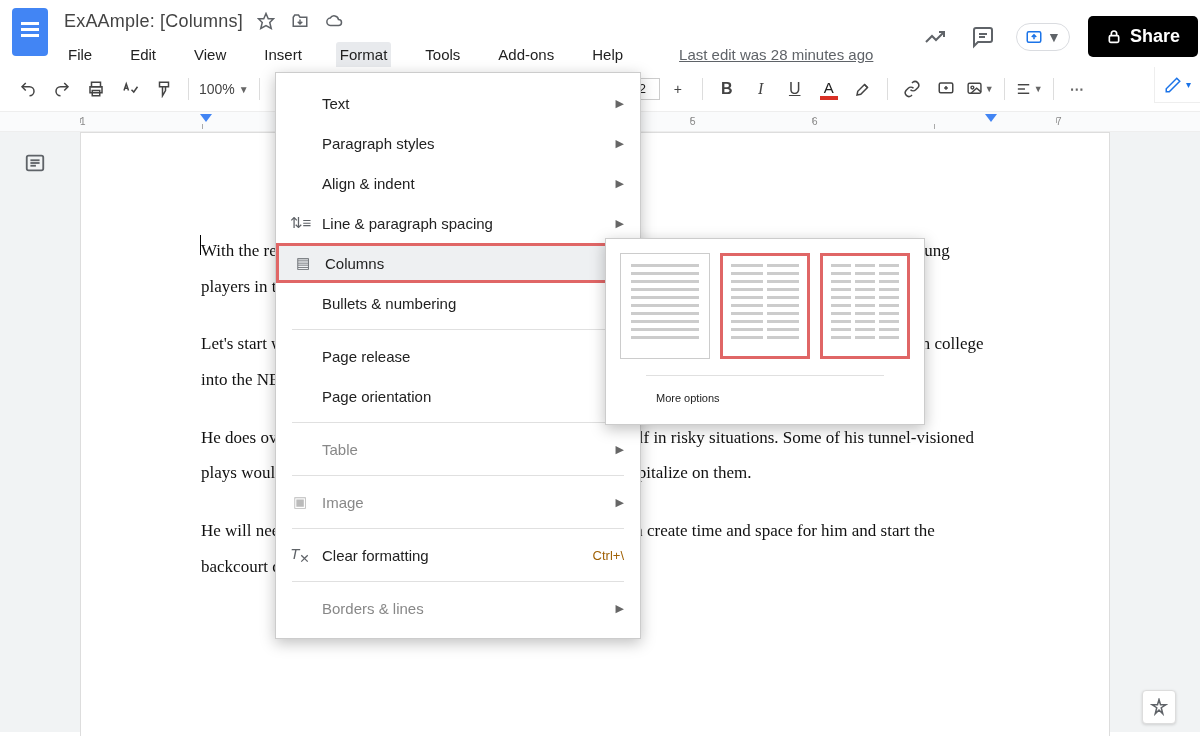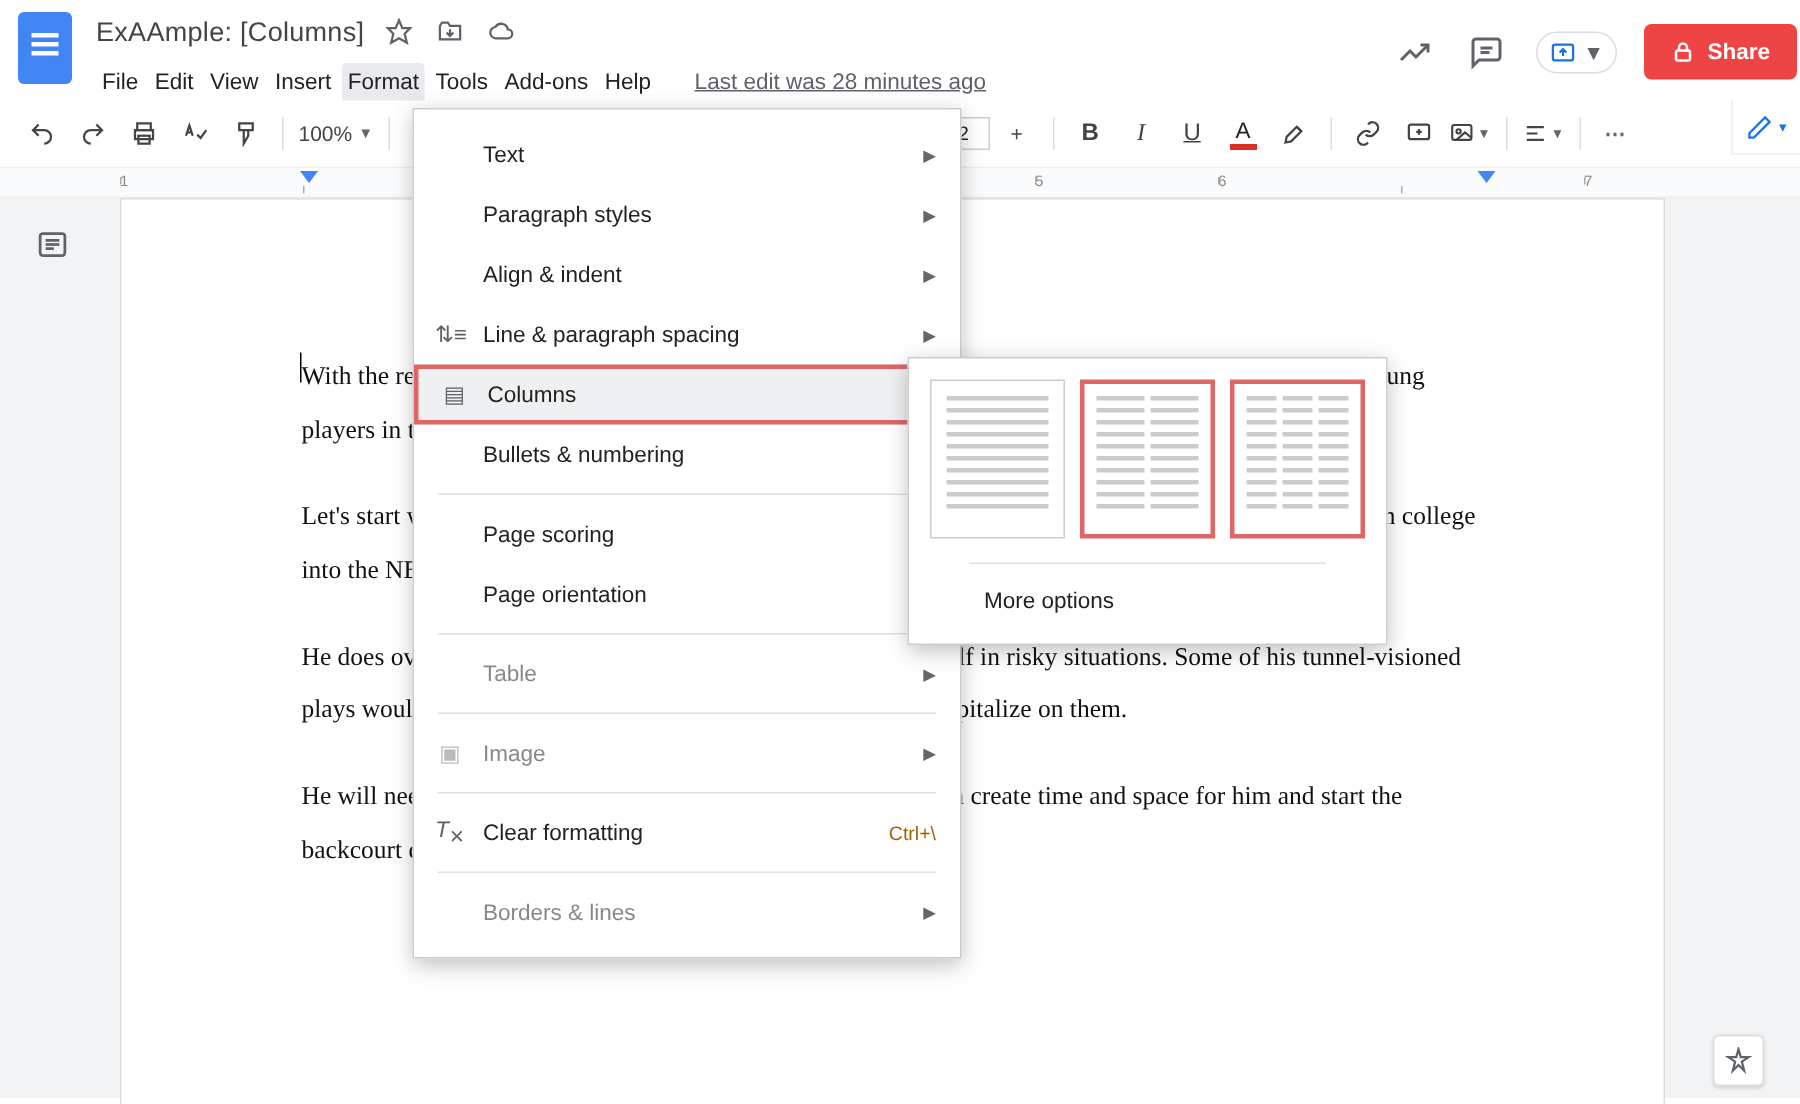--- a/index.html
+++ b/index.html
@@ -4,28 +4,28 @@
 <style>
   * { box-sizing: border-box; margin: 0; padding: 0; }
   body { font-family: Arial, "Helvetica Neue", sans-serif; font-size: 14px; color: #222; background: #fff; width: 1200px; height: 736px; overflow: hidden; position: relative; }
   .header { display: flex; align-items: flex-start; padding: 8px 2px 0 12px; }
   .docs-logo { width: 36px; height: 48px; background: #4285f4; border-radius: 4px; margin-right: 16px; position: relative; }
   .docs-logo::before { content:""; position:absolute; left:9px; top:14px; width:18px; height:3px; background:#fff; box-shadow:0 6px 0 #fff,0 12px 0 #fff; }
   .title-area { flex: 1; }
   .title-row { display: flex; align-items: center; gap: 12px; height: 26px; }
   .doc-title { font-size: 18px; color: #444; letter-spacing:0.2px; }
   .icon-btn { width: 22px; height: 22px; display:flex; align-items:center; justify-content:center; color:#5f6368; cursor:pointer; }
-  .menubar { display: flex; gap: 3px; padding-top: 8px; font-size: 15px; color:#222;align-items:flex-end; }
+  .menubar { display: flex; gap: 30px; padding-top: 8px; font-size: 15px; color:#222;align-items:flex-end; }
   .menubar span { cursor:pointer; padding:4px 4px; }
   .menubar .open { background:#e8eaed; border-radius:3px 3px 0 0; }
   .last-edit { color:#5f6368; text-decoration: underline; margin-left:18px; cursor:pointer;}
   .header-right { display:flex; align-items:center; gap:18px; padding-top:8px; }
   .activity-icon { width:30px;height:30px; display:flex;align-items:center;justify-content:center;color:#5f6368; cursor:pointer;}
   .present-pill { border:1px solid #dadce0; border-radius:18px; padding:4px 8px; display:flex; align-items:center; gap:4px; color:#1a73e8; cursor:pointer;}
-  .share-btn { background:#ef4444; color:#fff; font-weight:600; border-radius:5px; padding:10px 18px; display:flex; align-items:center; gap:8px; font-size:15px; cursor:pointer;}
+  .share-btn { background:#000000; color:#fff; font-weight:600; border-radius:5px; padding:10px 18px; display:flex; align-items:center; gap:8px; font-size:18px; cursor:pointer;}
   .toolbar { display:flex; align-items:center; gap:6px; padding:8px 14px; border-bottom:1px solid #eee; position:relative; }
   .tbtn { width:28px;height:28px;display:flex;align-items:center;justify-content:center;color:#444;cursor:pointer;border-radius:3px;}
   .vdiv { width:1px; height:22px; background:#ddd; margin:0 4px;}
   .zoom { display:flex;align-items:center;gap:4px;font-size:14px;color:#444;}
   .fontsize {display:flex;align-items:center;gap:4px;font-size:14px;}
   .fontsize .box{border:1px solid #ccc;width:42px;height:22px;text-align:center;line-height:20px;font-size:13px;}
   .txtcolor{display:flex;flex-direction:column;align-items:center;width:28px;cursor:pointer;}
   .txtcolor .bar{width:18px;height:4px;background:#d93025;}
   .ruler { height:20px; background:#fafbfc; border-bottom:1px solid #eee; position:relative; font-size:10px; color:#888; display:flex; align-items:center; padding-left:80px;}
   .ruler .tick{width:122px;text-align:left;position:relative;}
@@ -50,21 +50,21 @@
   .dd-item .shortcut{margin-left:auto;color:#a16207;font-size:13px;}
   .dd-highlight{border:3px solid #e06666;}
   
   .submenu{position:absolute;left:605px;top:238px;width:320px;background:#fff;border:1px solid #ccc;box-shadow:0 4px 14px rgba(0,0,0,.25);z-index:60;padding:14px 10px;}
   .col-row{display:flex;gap:10px;justify-content:flex-start;padding:0 4px;}
   .col-opt{width:94px;height:106px;border:3px solid #e06666;padding:8px;display:flex;gap:4px;background:#fff;cursor:pointer;}
   .col-opt.first{border:1px solid #ccc;padding:10px;}
   .innercol{flex:1;display:flex;flex-direction:column;gap:5px;}
   .innercol .ln{height:3px;background:#ccc;}
   .sub-sep{height:1px;background:#e0e0e0;margin:16px 30px 0 30px;}
-  .more-opt{padding:16px 0 6px 40px;font-size:15px;cursor:pointer;}
+  .more-opt{padding:16px 0 6px 40px;font-size:11px;cursor:pointer;}
   .explore-badge{position:absolute;right:24px;bottom:8px;width:34px;height:34px;border:1px solid #ddd;border-radius:4px;background:#fff;display:flex;align-items:center;justify-content:center;color:#5f6368;box-shadow:0 1px 3px rgba(0,0,0,.15);cursor:pointer;}
   .pen-badge{position:absolute;right:0;top:0;height:36px;width:46px;background:#fff;border-left:1px solid #eee;border-bottom:1px solid #eee;display:flex;align-items:center;justify-content:center;color:#1a73e8;cursor:pointer;}
   .pen-badge::after{content:"▾";font-size:10px;margin-left:4px;color:#1a73e8;}
   svg{display:block;}
 </style>
 </head>
 <body>
 
 <div class="header">
   <div class="docs-logo"></div>
@@ -291,21 +291,21 @@
       <span class="licon">▤</span>
       <span>Columns</span>
       <span class="arrow">▶</span>
     </div>
   <div class="dd-item">
       <span>Bullets &amp; numbering</span>
       <span class="arrow">▶</span>
     </div>
   <div class="dd-sep"></div>
   <div class="dd-item">
-      <span>Page scoring</span>
+      <span>Page release</span>
     </div>
   <div class="dd-item">
       <span>Page orientation</span>
     </div>
   <div class="dd-sep"></div>
   <div class="dd-item dim">
       <span>Table</span>
       <span class="arrow">▶</span>
     </div>
   <div class="dd-sep"></div>

